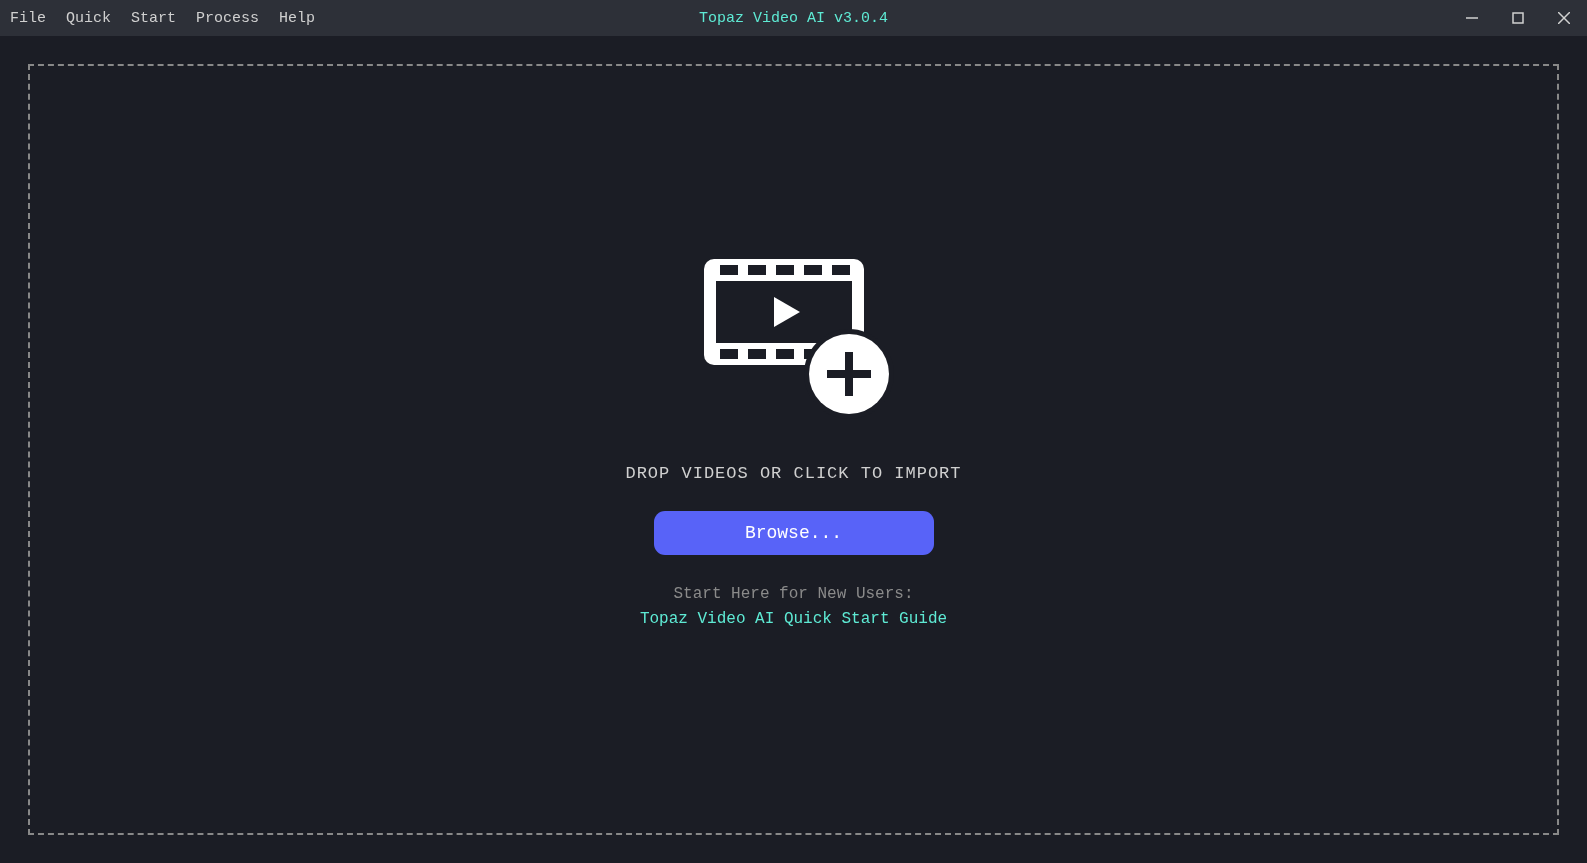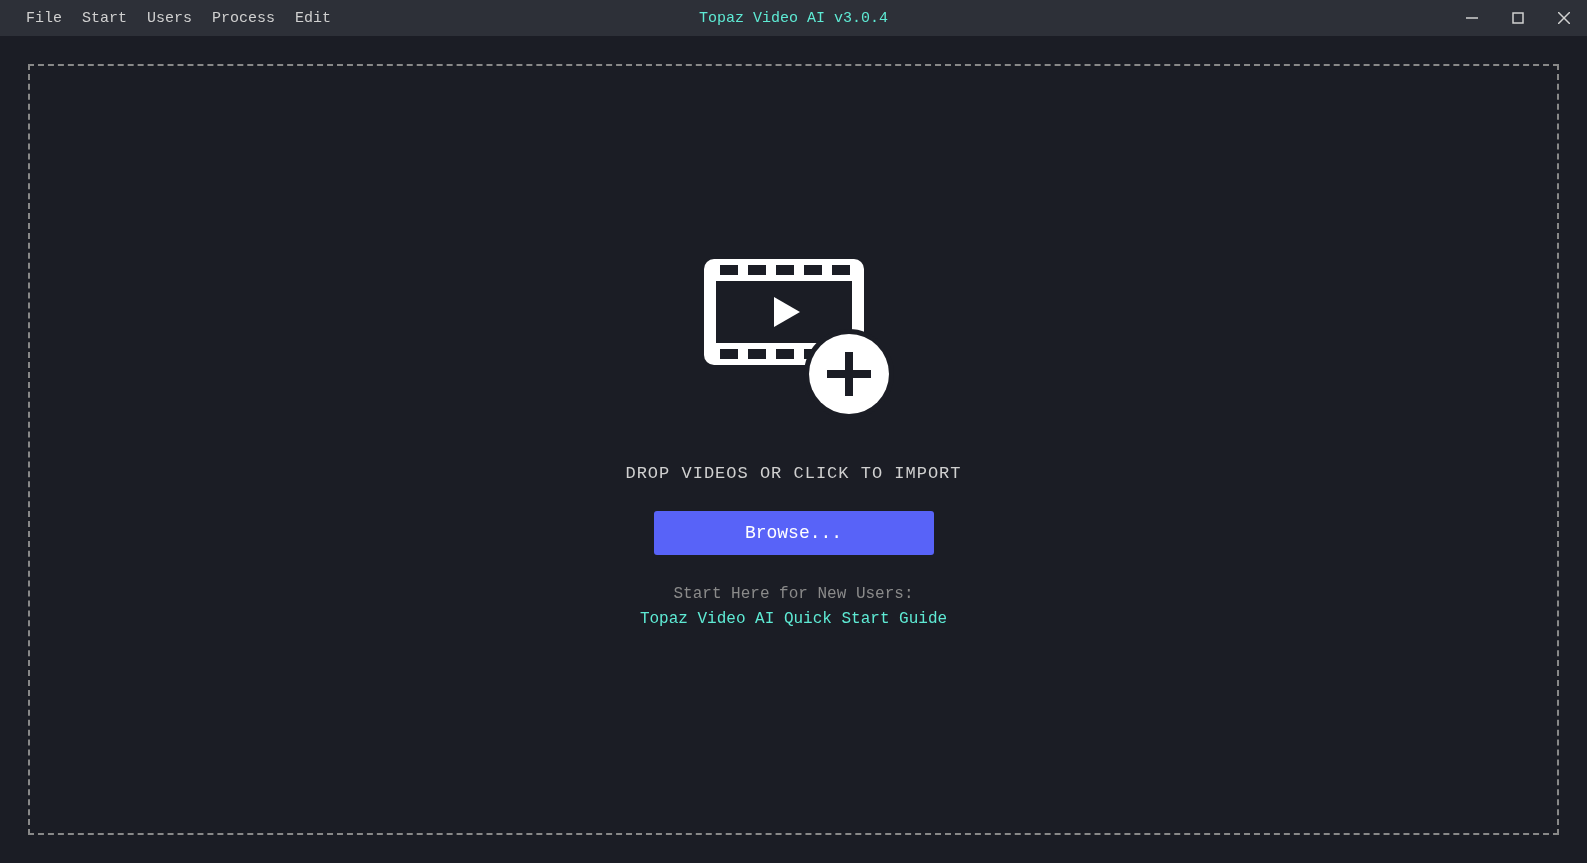--- a/index.html
+++ b/index.html
@@ -21,21 +21,21 @@
       height: 36px;
       background: #2d3038;
       display: flex;
       align-items: center;
       position: relative;
       flex-shrink: 0;
     }
     .menu-bar {
       display: flex;
       gap: 0;
-      padding-left: 16px;
+      padding-left: 0;
     }
     .menu-item {
       padding: 0 10px;
       height: 36px;
       display: flex;
       align-items: center;
       font-size: 15px;
       color: #d0d0d0;
       cursor: pointer;
     }
@@ -96,21 +96,21 @@
     }
     .browse-button {
       width: 280px;
       height: 44px;
       background: #5863f8;
       color: #fff;
       border: none;
       font-family: inherit;
       font-size: 18px;
       cursor: pointer;
-      border-radius: 3px;
+      border-radius: 11px;
       margin-bottom: 28px;
     }
     .help-section {
       text-align: center;
       font-size: 16px;
       line-height: 1.4;
     }
     .start-here {
       color: #8a8a8a;
       margin-bottom: 2px;
@@ -120,24 +120,24 @@
       cursor: pointer;
       text-decoration: none;
     }
   </style>
 </head>
 <body>
 
 <div class="title-bar">
   <div class="menu-bar">
     <div class="menu-item">File</div>
+    <div class="menu-item">Quick</div>
     <div class="menu-item">Start</div>
-    <div class="menu-item">Users</div>
     <div class="menu-item">Process</div>
-    <div class="menu-item">Edit</div>
+    <div class="menu-item">Help</div>
   </div>
   <div class="app-title">Topaz Video AI  v3.0.4</div>
   <div class="window-controls">
     <div class="window-control">
       <svg width="12" height="12" viewBox="0 0 12 12">
         <line x1="0" y1="6" x2="12" y2="6" stroke-width="1.5"></line>
       </svg>
     </div>
     <div class="window-control">
       <svg width="12" height="12" viewBox="0 0 12 12">

